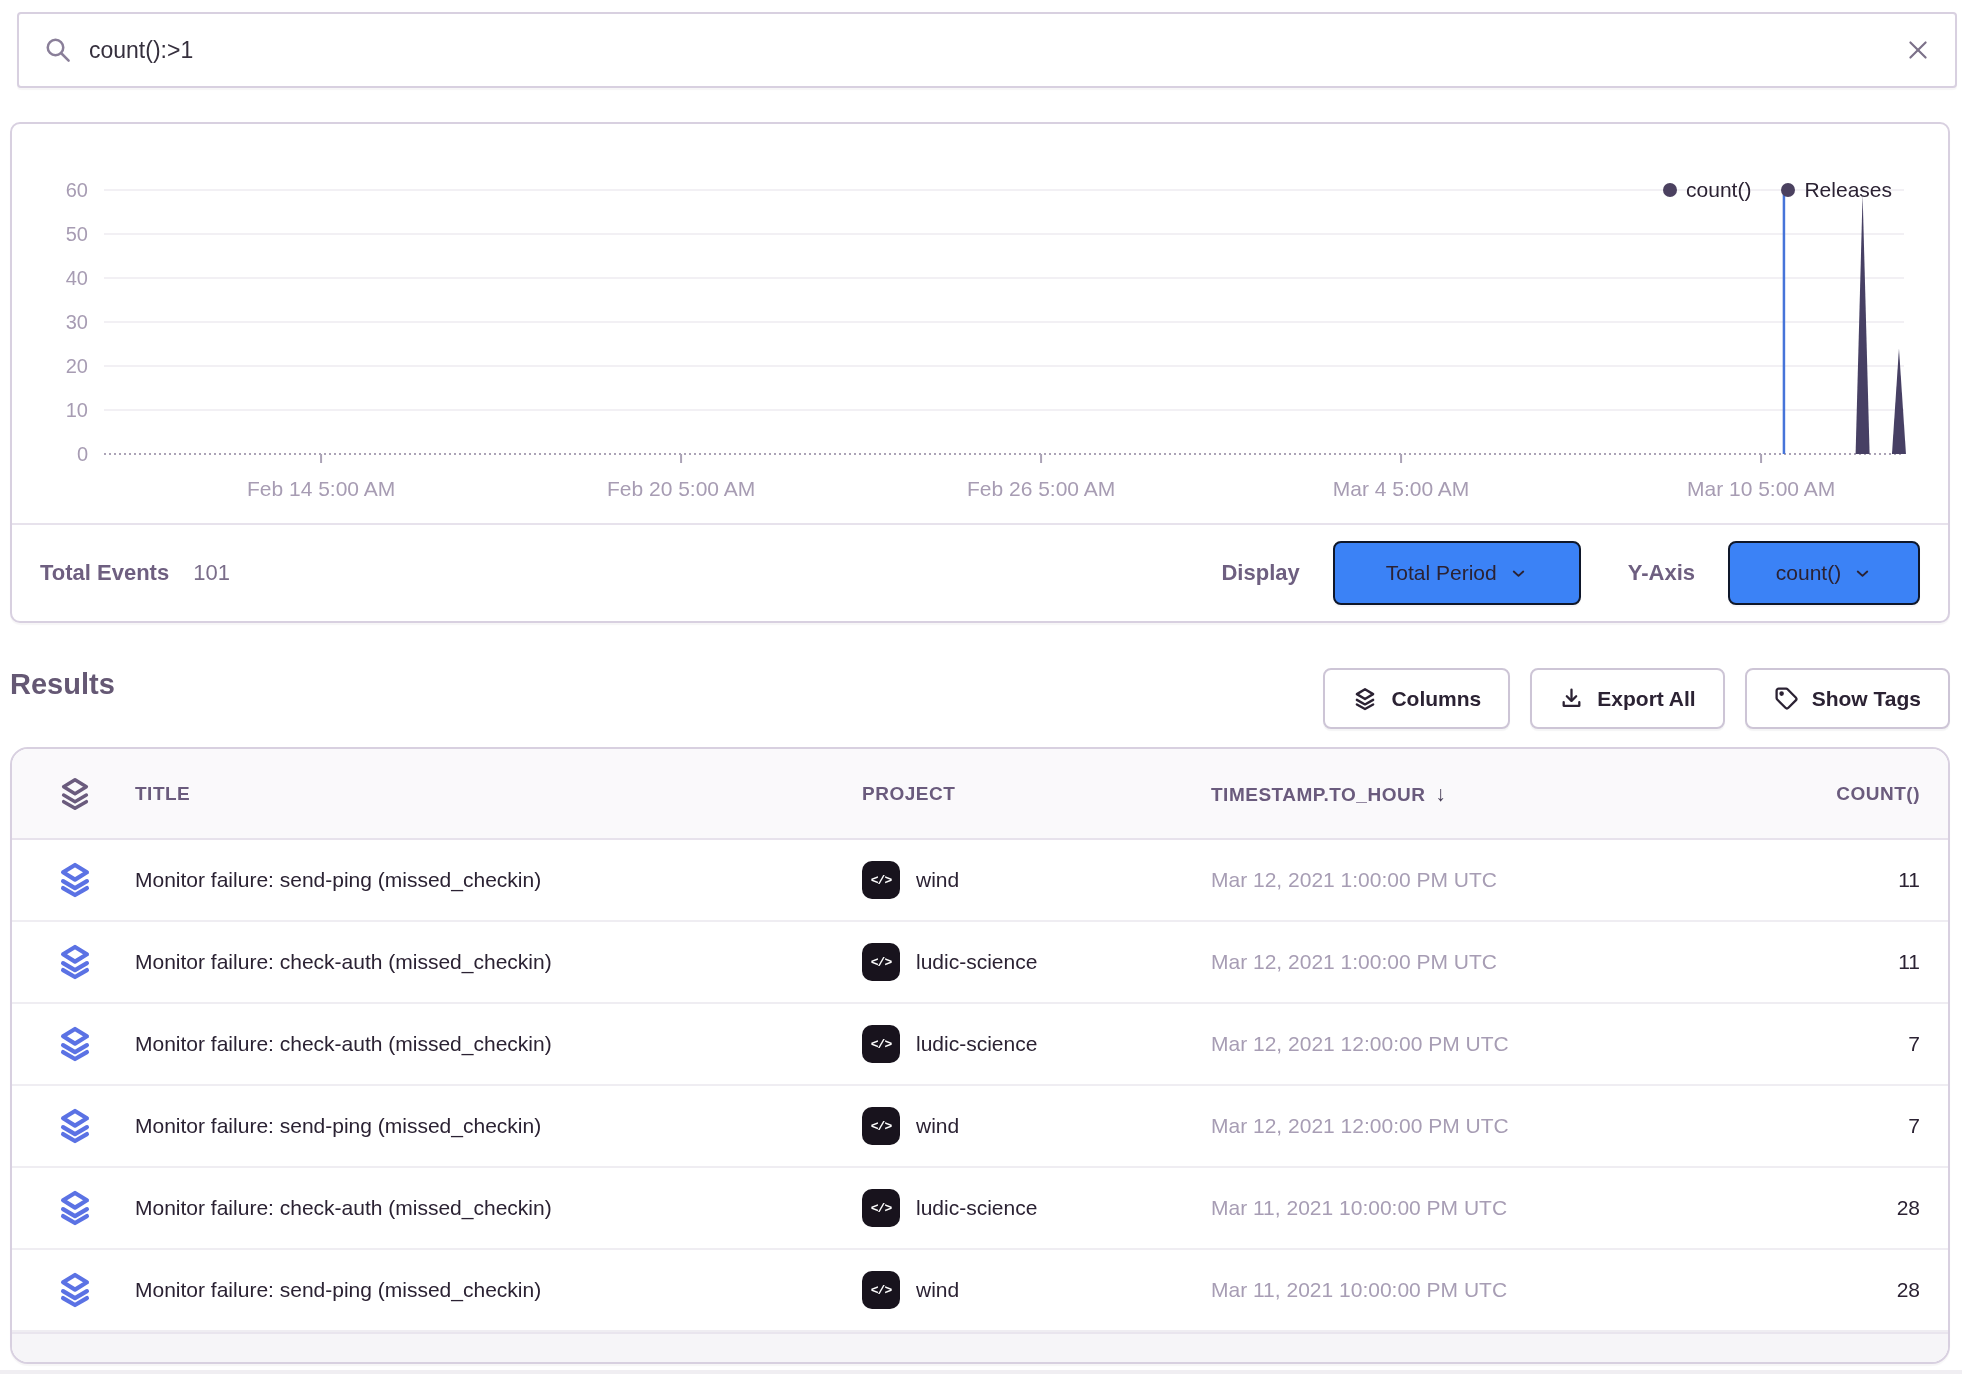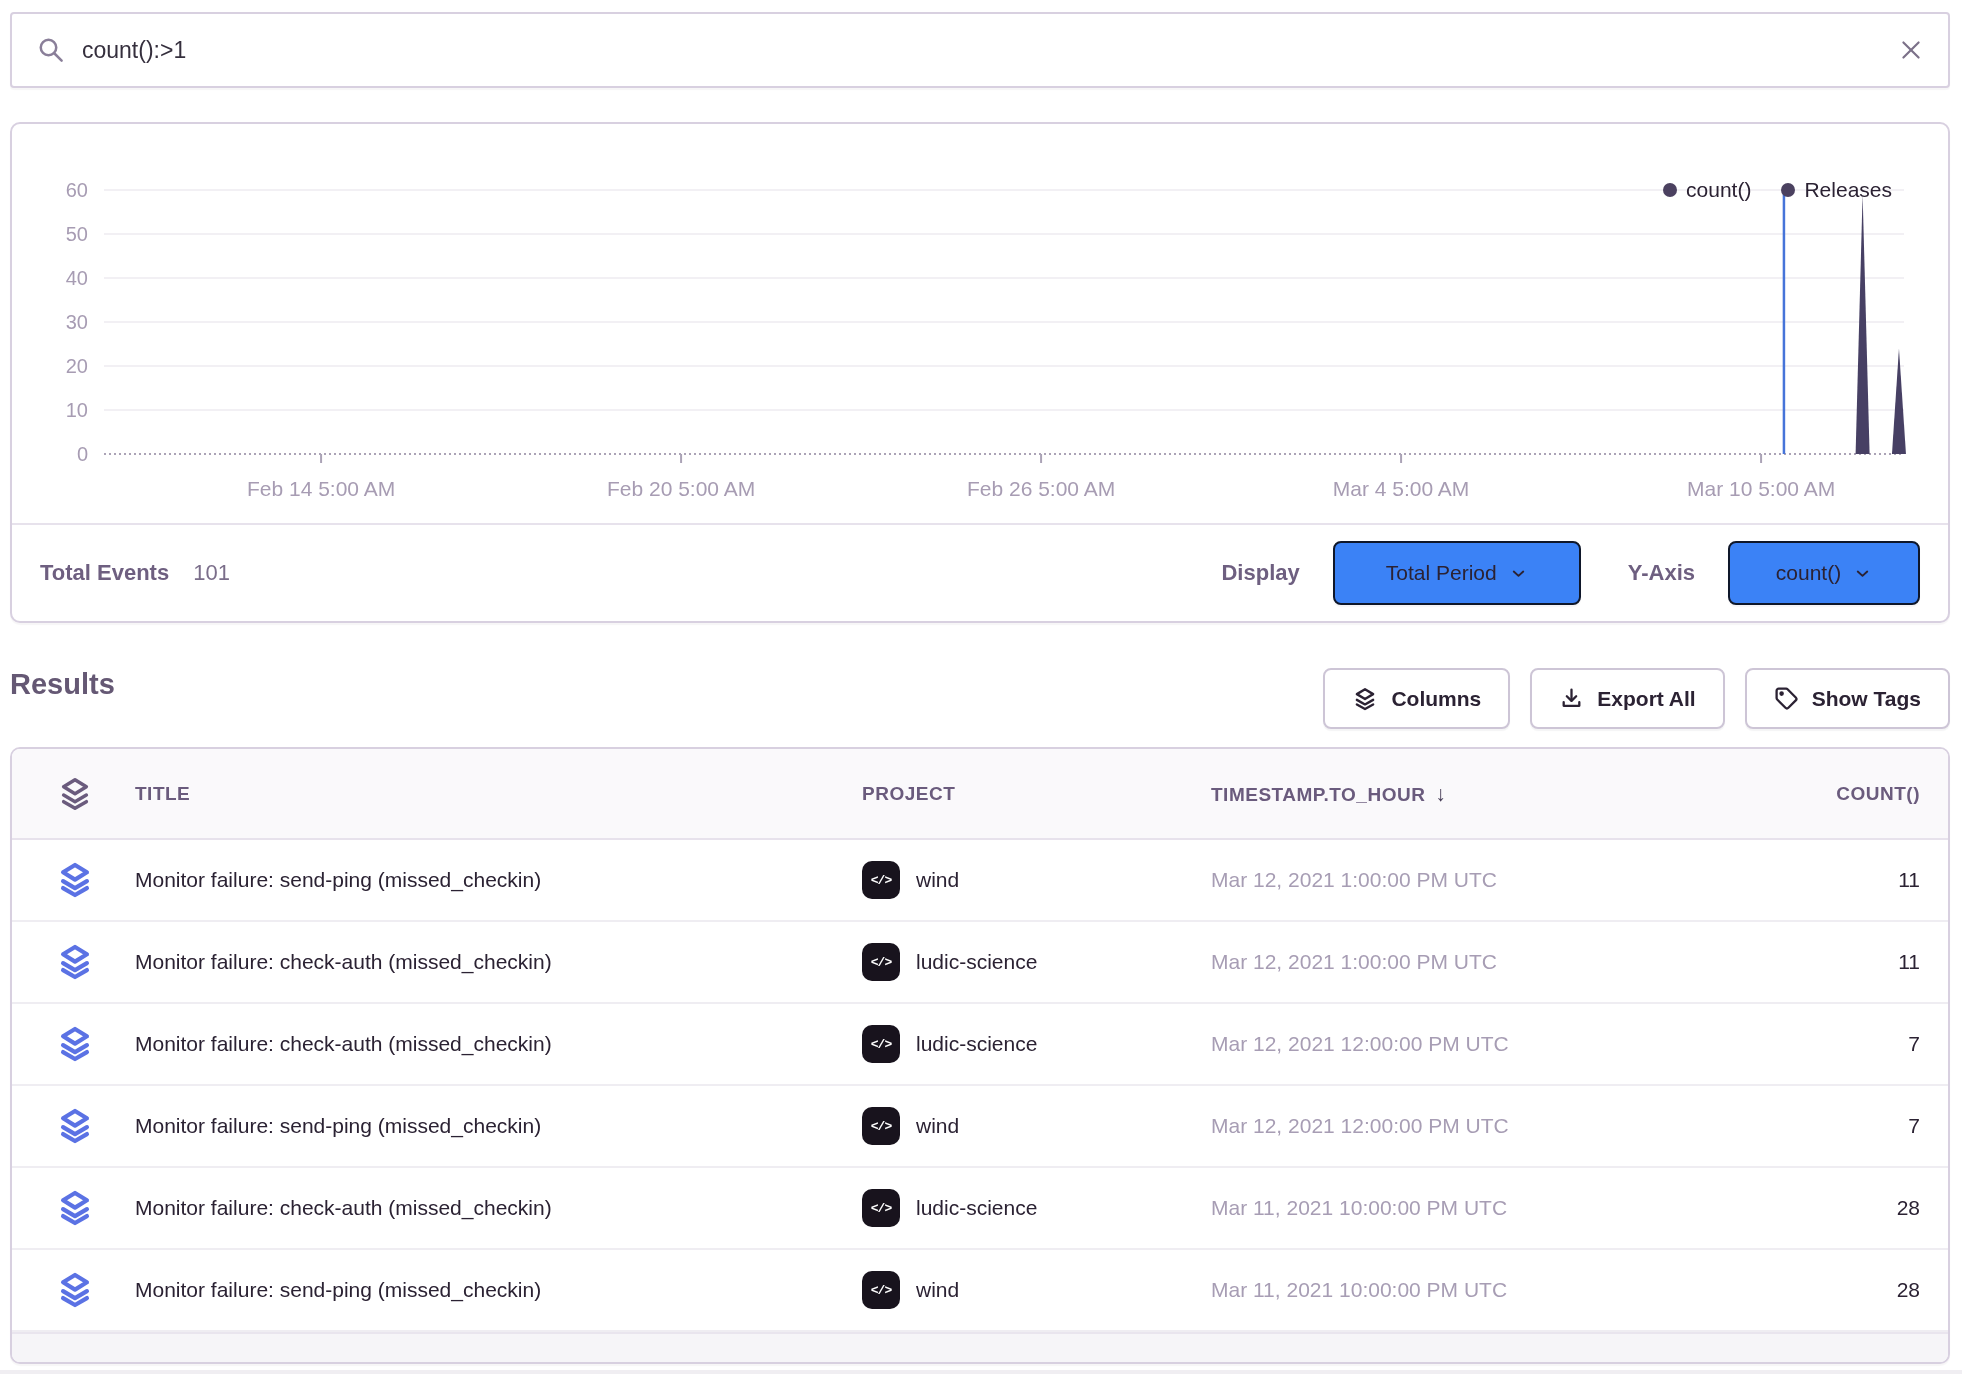--- a/index.html
+++ b/index.html
@@ -1,21 +1,21 @@
 <!DOCTYPE html>
 <html><head>
 <meta charset="utf-8">
 <style>
   * { box-sizing: border-box; margin: 0; padding: 0; }
   html, body { width: 1962px; height: 1374px; overflow: hidden; background: #ffffff;
     font-family: "Liberation Sans", sans-serif; color: #2b2233; }
   .page { position: relative; width: 1962px; height: 1374px; }
 
   
-  .searchbar { position: absolute; left: 10px; top: 12px; width: 1940px; height: 76px;
+  .searchbar { position: absolute; left: 17px; top: 12px; width: 1940px; height: 76px;
     border: 2px solid #d8d0e0; border-radius: 4px; background: #fff;
     display: flex; align-items: center; padding: 0 24px; box-shadow: 0 2px 1px rgba(43,34,51,0.04); }
   .searchbar svg.mag { flex: 0 0 auto; margin-right: 16px; }
   .search-input { flex: 1 1 auto; border: none; outline: none; font-size: 23px;
     color: #352f3d; font-family: "Liberation Sans", sans-serif; background: transparent; }
   .searchbar svg.clear { flex: 0 0 auto; cursor: pointer; }
 
   
   .chart-panel { position: absolute; left: 10px; top: 122px; width: 1940px; height: 501px;
     border: 2px solid #d8d0e0; border-radius: 10px; background: #fff; box-shadow: 0 2px 1px rgba(43,34,51,0.04); }
@@ -44,21 +44,21 @@
     display: flex; align-items: flex-start; }
   .results-heading { font-size: 29px; font-weight: 700; color: #655874; }
   .actions { margin-left: auto; display: flex; gap: 20px; padding-left: 8px; }
   .actions button { height: 61px; border: 2px solid #cdc5d6; border-radius: 8px; background: #fff;
     display: flex; align-items: center; gap: 13px; padding: 0 27px;
     font-size: 21px; font-weight: 700; color: #2b2233; font-family: "Liberation Sans", sans-serif;
     cursor: pointer; box-shadow: 0 2px 1px rgba(43,34,51,0.05); }
 
   
   .table-panel { position: absolute; left: 10px; top: 747px; width: 1940px; height: 617px;
-    border: 2px solid #d8d0e0; border-radius: 10px; background: #fff; overflow: hidden;
+    border: 2px solid #d8d0e0; border-radius: 18px; background: #fff; overflow: hidden;
     display: flex; flex-direction: column; box-shadow: 0 2px 1px rgba(43,34,51,0.04); }
   .tgrid { display: grid; grid-template-columns: 113px 727px 349px 1fr 200px; align-items: center; }
   .thead { height: 91px; background: #faf9fb; border-bottom: 2px solid #e7e2ec; flex: 0 0 auto; }
   .th { font-size: 19px; font-weight: 700; letter-spacing: 0.5px; color: #6a5b7d; }
   .c-pad { padding-left: 10px; }
   .c-iconcell { display: flex; justify-content: center; padding-left: 12px; }
   .c-count { text-align: right; padding-right: 28px; }
   .sort-arrow { font-size: 21px; color: #453b55; margin-left: 10px; font-weight: 400; }
   .trow { height: 82px; border-bottom: 2px solid #efedf2; flex: 0 0 auto; cursor: pointer; background:#fff; }
   .c-title { font-size: 21px; color: #2b2233; }

